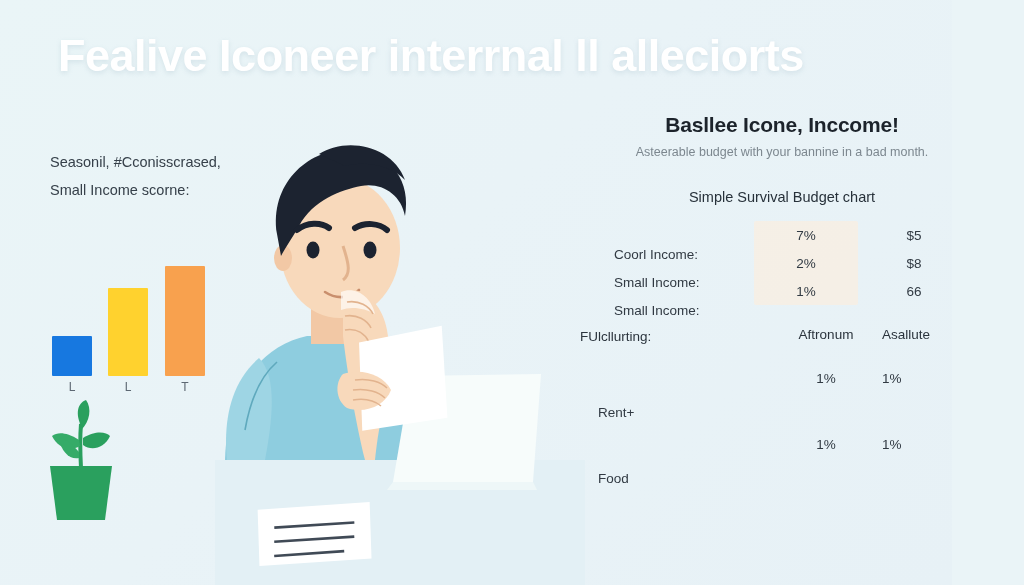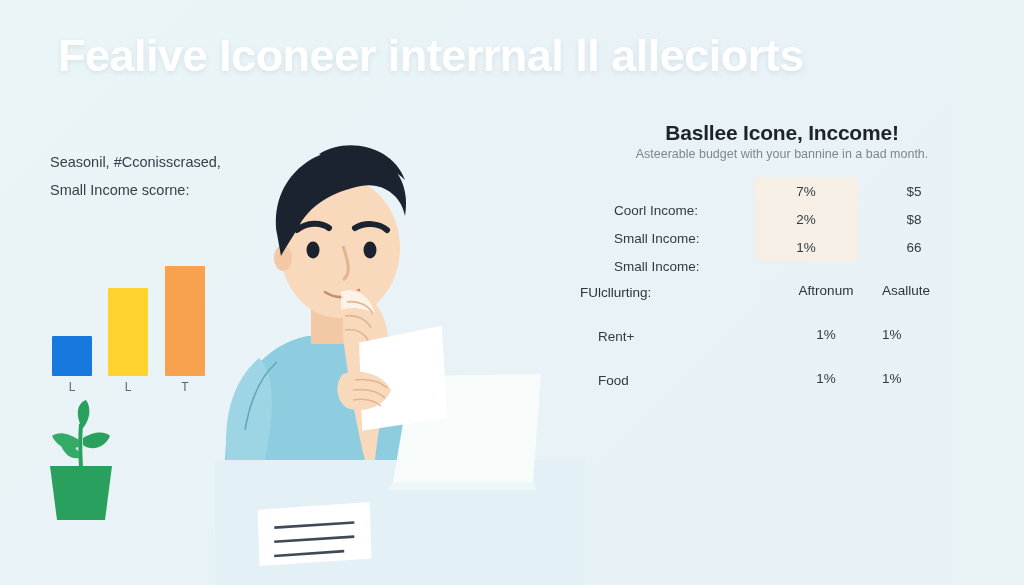--- a/index.html
+++ b/index.html
@@ -101,38 +101,38 @@
     left: 215px;
     top: 130px;
     width: 370px;
     height: 455px;
   }
 
   
   .panel {
     position: absolute;
     left: 580px;
-    top: 113px;
+    top: 105px;
     width: 404px;
     height: 370px;
   }
   .panel-heading {
     text-align: center;
     font-size: 21px;
     font-weight: bold;
     color: #1c232b;
     letter-spacing: -0.2px;
     margin: 8px 0 0 0;
     white-space: nowrap;
   }
   .panel-sub {
     text-align: center;
     font-size: 12.5px;
     color: #7c878f;
-    margin: 2px 0 0 0;
+    margin: 8px 0 0 0;
     white-space: nowrap;
   }
   .panel-chart-title {
     text-align: center;
     font-size: 14.5px;
     color: #27313a;
     margin: 30px 0 0 0;
   }
 
   .budget-table {
@@ -170,21 +170,21 @@
   .frow {
     display: flex;
     align-items: flex-start;
     font-size: 13.5px;
     color: #313a43;
     min-height: 30px;
   }
   .frow.header { color: #2b343d; }
   .frow .f-label { width: 190px; box-sizing: border-box; white-space: pre-line; line-height: 1.45; }
   .frow.header .f-label { padding-left: 0px; }
-  .frow.body   .f-label { padding-left: 18px; }
+  .frow.body   .f-label { padding-left: 18px; margin-top: 32px; }
   .frow .f-c1  { width: 112px; text-align: center; }
   .frow .f-c2  { width: 102px; text-align: left; }
   .frow.body { margin-top: 14px; }
 </style>
 </head>
 <body style="background: rgb(234, 244, 247);">
 
 <div class="canvas">
 
   <div class="hero-title" style="color: rgb(255, 255, 255);">Fealive Iconeer interrnal ll alleciorts</div>
@@ -265,20 +265,21 @@
       <path d="M60 392 L140 398" stroke="#404a56" stroke-width="2.6"></path>
       <path d="M58 406 L138 412" stroke="#404a56" stroke-width="2.6"></path>
       <path d="M56 420 L126 425" stroke="#404a56" stroke-width="2.6"></path>
     </g>
   </svg>
 
   <div class="panel">
 
     <div class="panel-heading">Basllee Icone, Inccome!</div>
     <div class="panel-sub">Asteerable budget with your bannine in a bad month.</div>
+    <div class="panel-chart-title">Simple Survival Budget chart</div>
 
     <div class="budget-table">
       <div class="highlight-band" style="background: rgb(253, 238, 220);"></div>
 
       <div class="brow">
         <span class="c-label">Coorl Income:</span>
         <span class="c-pct">7%</span>
         <span class="c-amt">$5</span>
       </div>
       <div class="brow">

